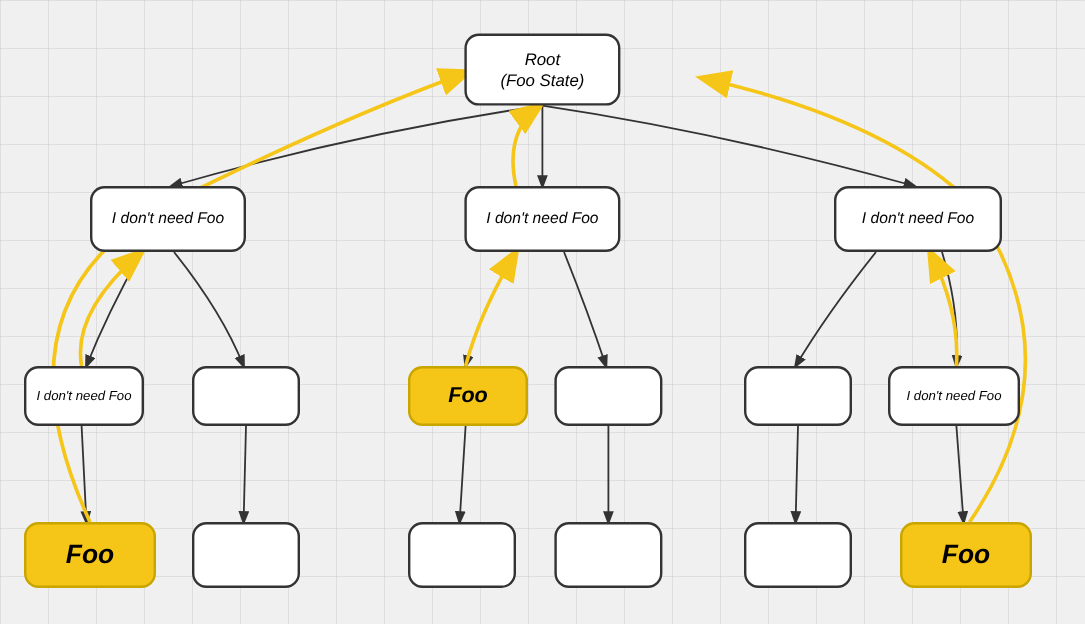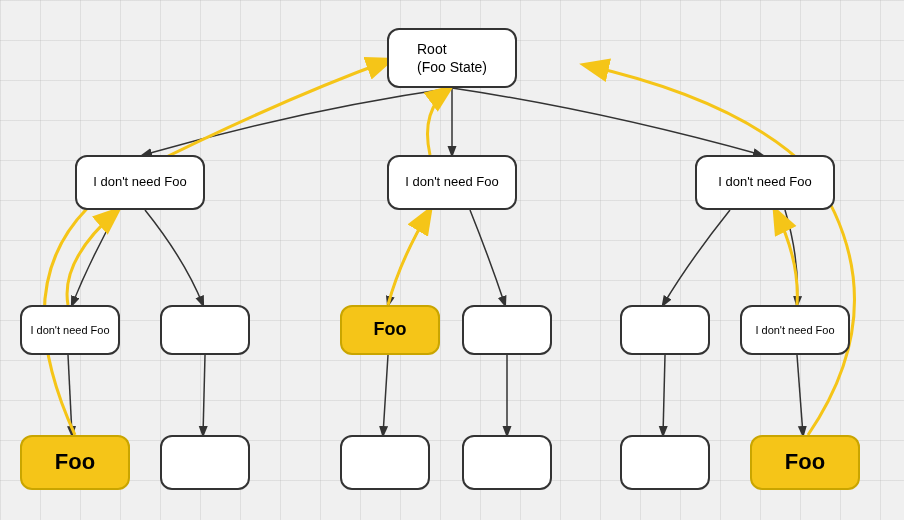--- a/index.html
+++ b/index.html
@@ -25,23 +25,25 @@
     }
 
     
     .node {
       position: absolute;
       border: 2px solid #333;
       border-radius: 12px;
       display: flex;
       align-items: center;
       justify-content: center;
+      text-align: center;
       background: white;
       font-size: 13px;
       line-height: 1.3;
+      font-style: italic;
     }
 
     .node.root {
       width: 130px;
       height: 60px;
       top: 28px;
       left: 387px;
       font-size: 14px;
     }
 

